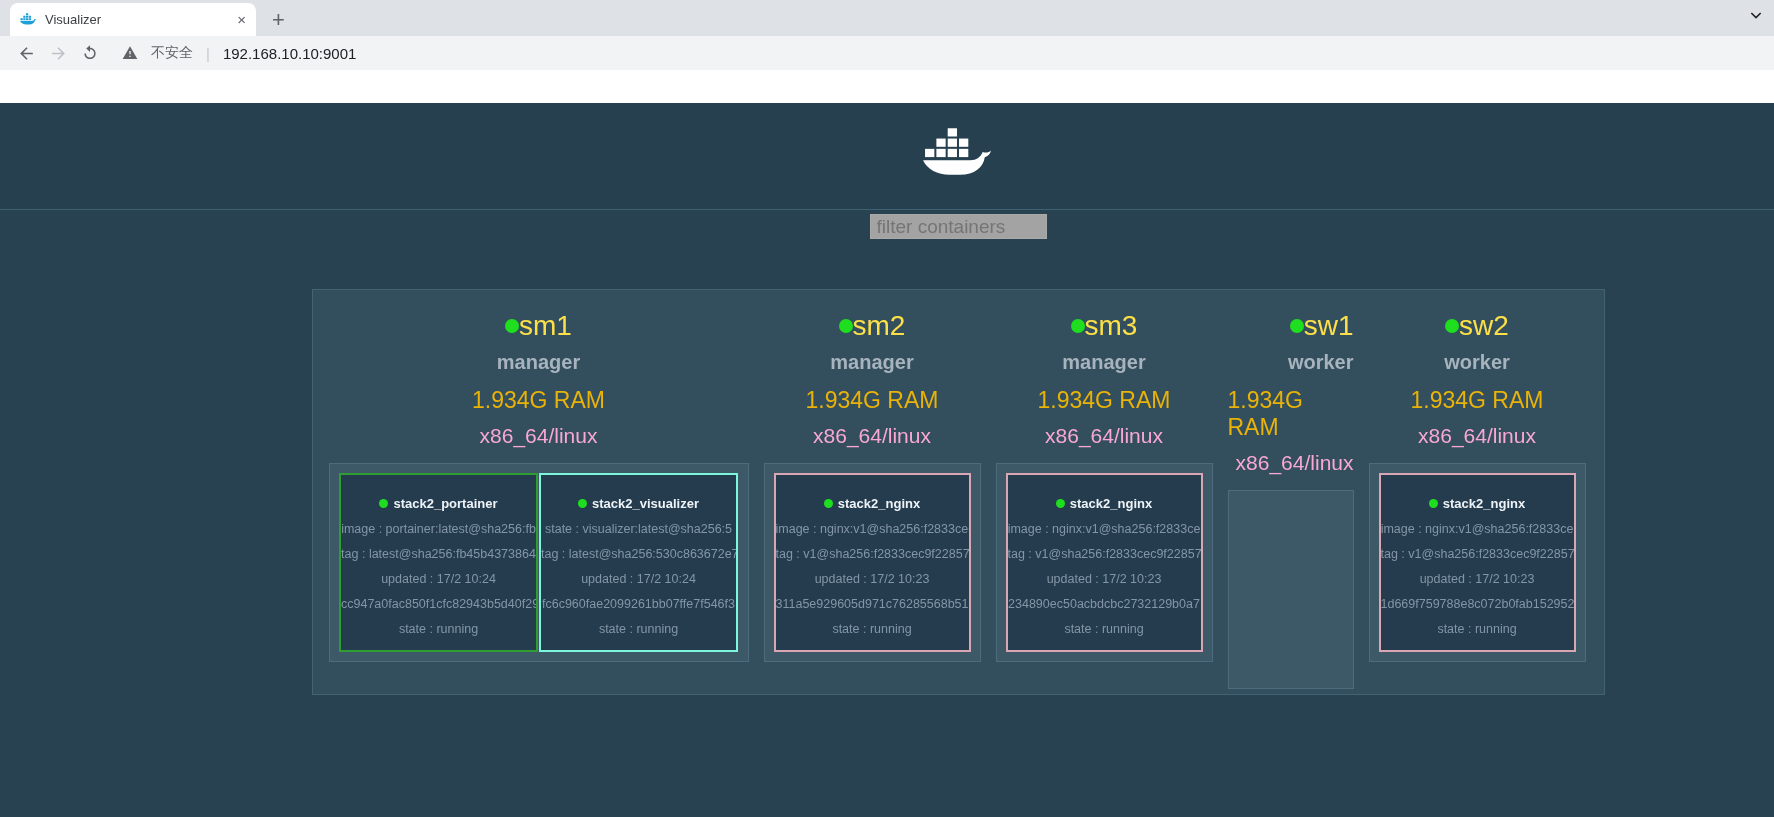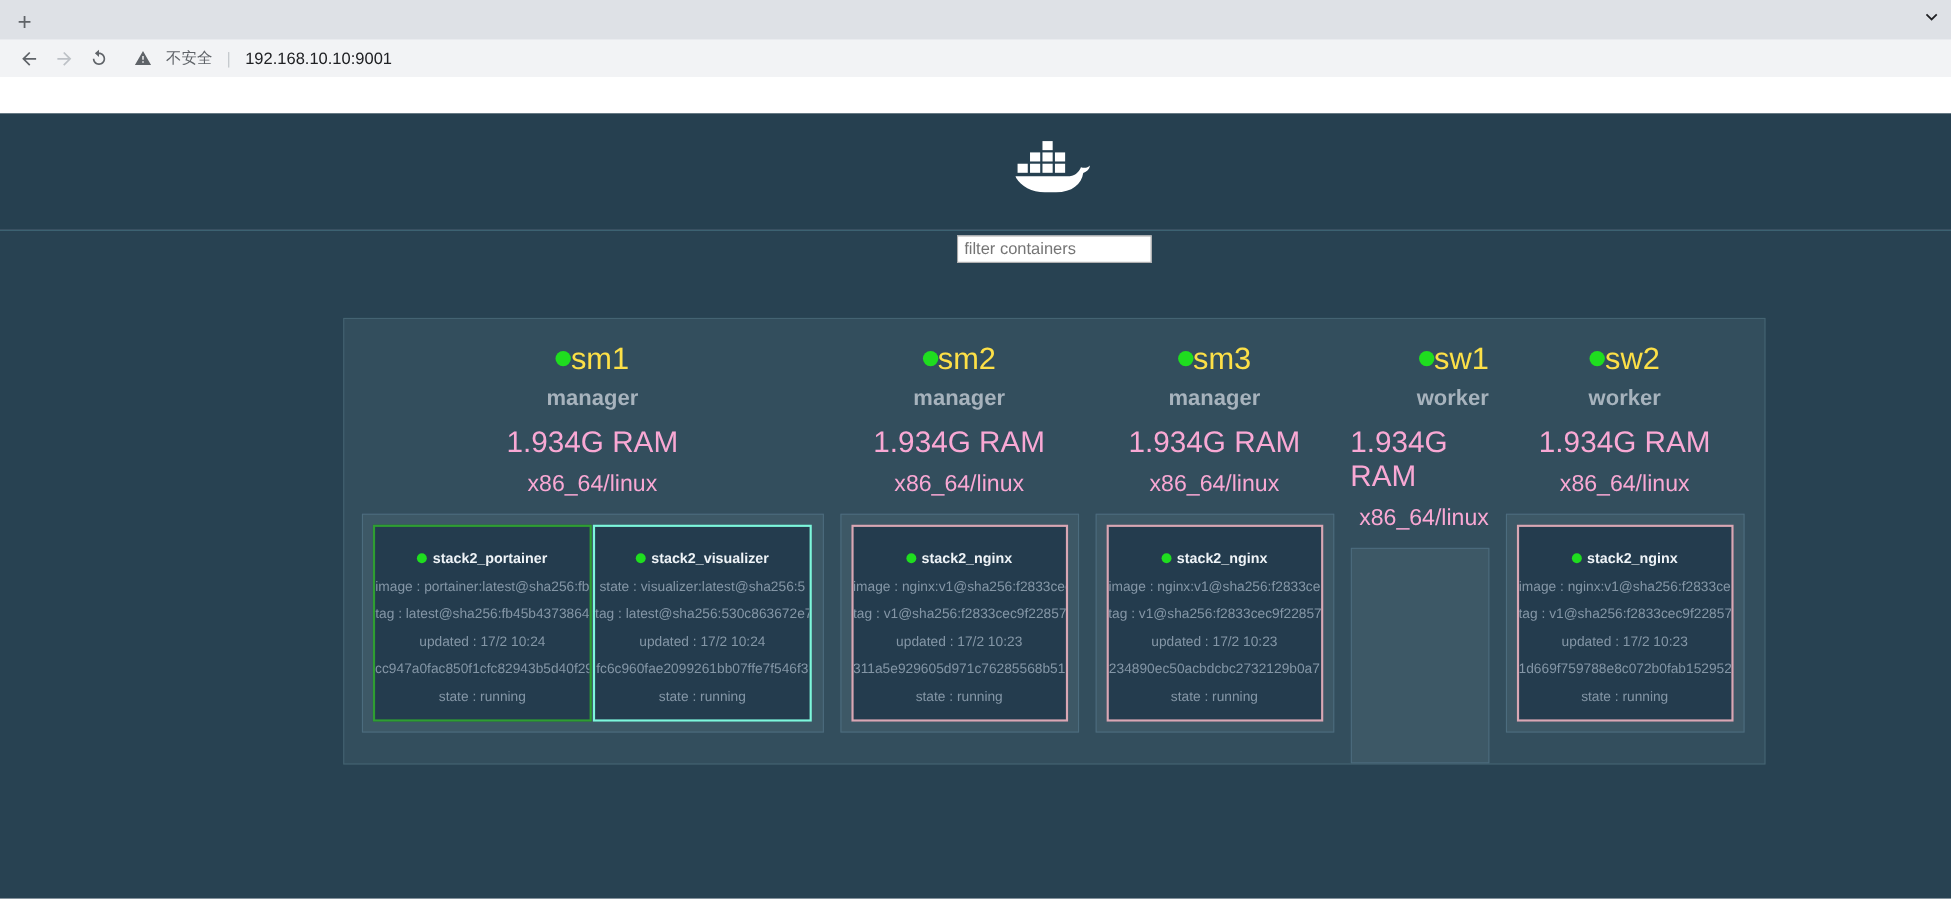--- a/index.html
+++ b/index.html
@@ -21,48 +21,67 @@
   .omni-sep { color:#c6cace; font-size:15px; }
   .url-text { font-size:15px; color:#202124; }
 
   
   .page-white { height:33px; background:#ffffff; }
   .hero { height:106px; background:#264050; display:flex; align-items:center; justify-content:center; }
   .hero-inner { position:relative; left:71px; }
   .content { height:608px; background:#284252; border-top:1px solid #3c6272; }
   .app-col { width:1293px; margin:0 auto; position:relative; left:71px; display:flex; flex-direction:column; align-items:center; }
 
-  .filter-input { margin-top:4px; width:177px; height:25px; font-size:15px; font-family:"Liberation Sans", sans-serif;
-                  color:#333; border:1px solid #a9a9a9; padding:2px 6px; background:#ffffff; }
+  .filter-input { margin-top:4px; width:177px; height:25px; font-size:19px; font-family:"Liberation Sans", sans-serif;
+                  color:#333; border:1px solid #a9a9a9; padding:2px 6px; background:#a3a3a3; }
   .filter-input::placeholder { color:#757575; opacity:1; }
 
   .wrapper { margin-top:50px; width:1293px; height:406px; background:#334e5d; border:1px solid #446372;
              display:flex; gap:15px; padding:12px 16px 0; }
 
   .node { display:flex; flex-direction:column; align-items:center; flex:none; }
   .node-wide { width:420px; } .node-std { width:217px; } .node-slim { width:126px;align-items:flex-end; }
 
   .node-name { margin-top:8px; font-size:28px; color:#fde047; display:flex; align-items:center; }
   .dot-lg { width:14px; height:14px; border-radius:50%; background:#1fdd1f; display:inline-block; }
   .node-role { margin-top:9px; font-size:20px; font-weight:bold; color:#a7b3bd; }
-  .node-ram { margin-top:13px; font-size:27px; color:#f9a8d4; }
+  .node-ram { margin-top:13px; font-size:23px; color:#eab308; }
   .node-arch { margin-top:10px; font-size:21px; color:#f9a8d4; }
 
   .panel { margin-top:15px; width:100%; height:199px; background:#3d5866; border:1px solid #4c6c7e;
            display:flex; gap:1px; padding:9px; justify-content:center; }
   .card { width:199px; height:100%; background:#243c4e; border:2px solid #888; padding-top:21px;
           text-align:center; overflow:hidden; }
   .card-title { font-size:13px; font-weight:bold; color:#eef3f7; display:flex; align-items:center; justify-content:center; gap:5px; }
   .dot-sm { width:9px; height:9px; border-radius:50%; background:#1fdd1f; display:inline-block; flex:none; }
   .card-line { font-size:12.5px; color:#8496a6; margin-top:11px; white-space:nowrap; overflow:hidden;text-align:center; }
 </style>
 </head>
 <body>
 
 <div class="tabbar">
+  <div class="tab">
+    <span style="display:flex;">
+      <svg width="17" height="13" viewBox="0 0 68 52">
+          <g fill="#1d9fd7">
+        <rect x="2" y="21" width="9" height="8"></rect>
+            <rect x="13" y="21" width="9" height="8"></rect>
+            <rect x="24" y="21" width="9" height="8"></rect>
+            <rect x="35" y="21" width="9" height="8"></rect>
+        <rect x="13" y="11" width="9" height="8"></rect>
+            <rect x="24" y="11" width="9" height="8"></rect>
+            <rect x="35" y="11" width="9" height="8"></rect>
+            <rect x="24" y="1" width="9" height="8"></rect>
+        <path d="M0,32 h46 c6,0 10,-3 12,-8 c3,1.2 6,0.6 8,-1.4 c-0.6,3.4 -2.8,5.6 -6,6.6 c-1.4,10 -10,17 -24,17 h-10 c-12,0 -22,-5.6 -26,-14.2 z"></path>
+          </g>
+        </svg>
+    </span>
+    <span class="tab-title">Visualizer</span>
+    <span class="tab-close">×</span>
+  </div>
   <span class="newtab">+</span>
   <span class="win-chevron">
     <svg width="16" height="16" viewBox="0 0 24 24" fill="none" stroke="#202124" stroke-width="2.4">
         <polyline points="5,9 12,16 19,9"></polyline>
       </svg>
   </span>
 </div>
 
 <div class="toolbar">
   <span class="navbtn">

